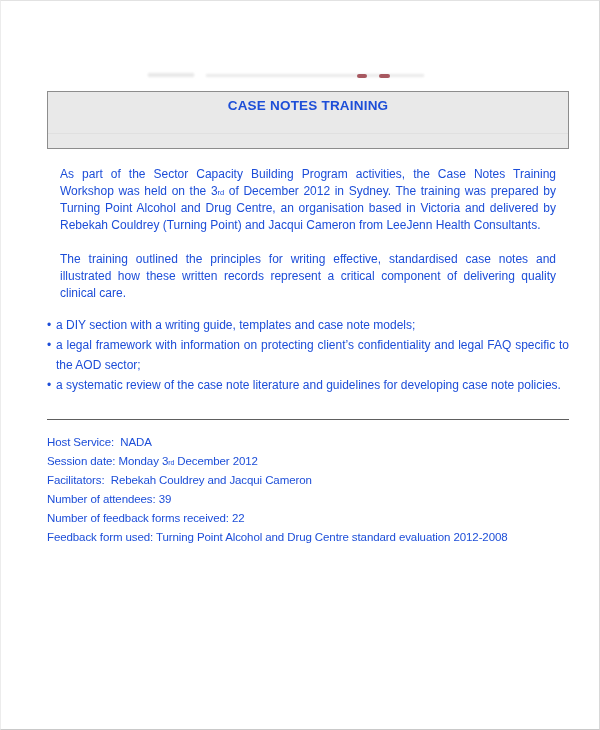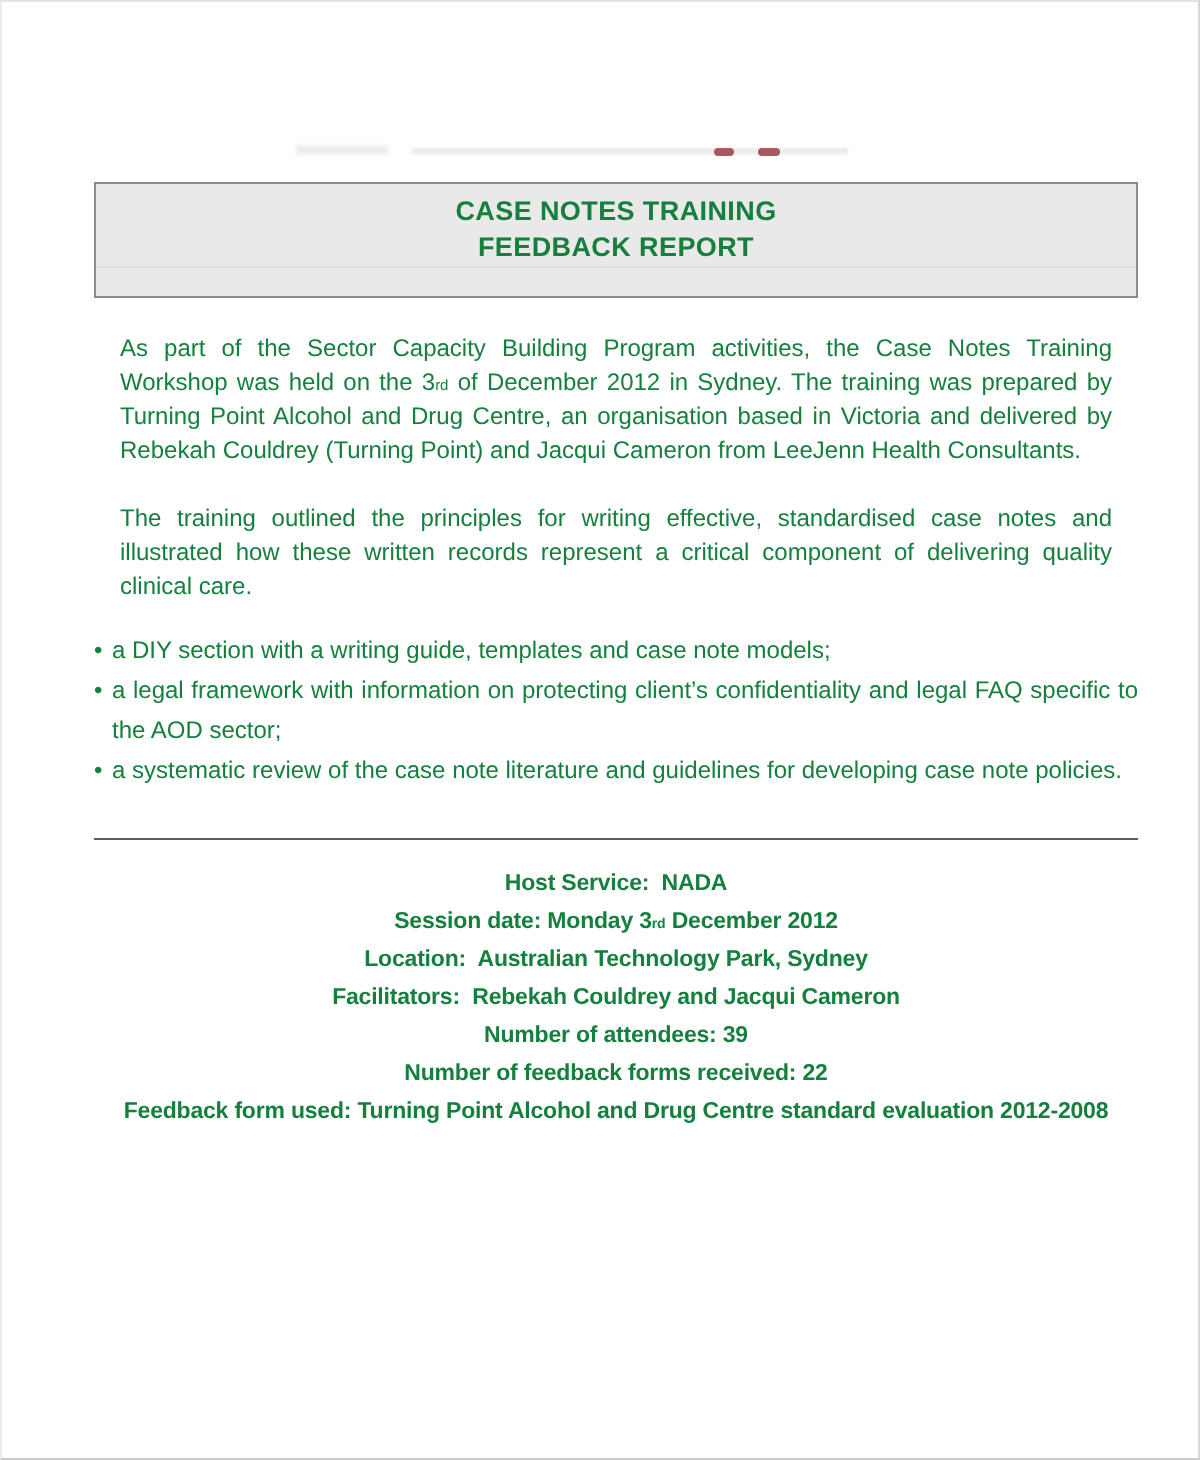--- a/index.html
+++ b/index.html
@@ -7,21 +7,21 @@
     position: relative;
     width: 600px;
     height: 730px;
     box-sizing: border-box;
     background: #ffffff;
     border-top: 1px solid #e2e2e2;
     border-left: 1px solid #ececec;
     border-right: 1px solid #d8d8d8;
     border-bottom: 1px solid #c9c9c9;
     overflow: hidden;
-    color: #15803d;
+    color: #1d4ed8;
     font-family: "Liberation Sans", sans-serif;
     font-size: 12px;
   }
   
   .logo-ghost {
     position: absolute; top: 73px; left: 205px;
     width: 218px; height: 3px;
     background: #cccccc; opacity: 0.40; filter: blur(0.8px);
   }
   .logo-ghost-smudge {
@@ -58,41 +58,40 @@
   ul.bullets li {
     position: relative; padding-left: 9px;
     line-height: 20px; text-align: justify;
   }
   ul.bullets li::before { content: "\2022"; position: absolute; left: 0; top: 0; }
 
   .divider { margin-top: 24px; border: none; border-top: 1px solid #5e5e5e; height: 0; }
 
   .details { margin-top: 13px; }
   .detail-line {
-    font-weight: bold; line-height: 19px; font-size: 11.5px;
-    letter-spacing: -0.1px; white-space: pre-wrap; text-align: center;
+    font-weight: normal; line-height: 19px; font-size: 11.5px;
+    letter-spacing: -0.1px; white-space: pre-wrap;
   }
   .detail-line sup.ord { font-size: 7px; }
 </style>
 </head>
 <body>
 
 <div class="page">
 
   <div class="logo-ghost-smudge"></div>
   <div class="logo-ghost"></div>
   <div class="logo-red-mark m1"></div>
   <div class="logo-red-mark m2"></div>
 
   <div class="content">
 
     <div class="header-box">
       <div class="title-row">
         <div>CASE NOTES TRAINING</div>
-        <div>FEEDBACK REPORT</div>
       </div>
       <div class="empty-row"></div>
     </div>
 
 
     <p class="para p1"><span>As part of the Sector Capacity Building Program activities, the Case Notes Training Workshop  was held on the 3</span><sup class="ord">rd</sup><span> of December 2012 in Sydney. The training was prepared by Turning Point Alcohol and Drug Centre, an organisation based in Victoria and delivered by Rebekah Couldrey (Turning Point) and Jacqui Cameron from LeeJenn Health Consultants.</span></p>
 
     <p class="para p2">The training outlined the principles for writing effective, standardised case notes and illustrated how these written records represent a critical component of delivering quality clinical care.</p>
 
 
@@ -100,21 +99,20 @@
       <li>a DIY section with a writing guide, templates and case note models;</li>
       <li>a legal framework with information on protecting client’s confidentiality and legal FAQ specific to the AOD sector;</li>
       <li>a systematic review of the case note literature and guidelines for developing case note policies.</li>
     </ul>
 
     <hr class="divider">
 
     <div class="details">
       <div class="detail-line"><span>Host Service:  NADA</span><sup class="ord"></sup><span></span></div>
       <div class="detail-line"><span>Session date: Monday 3</span><sup class="ord">rd</sup><span> December 2012</span></div>
-      <div class="detail-line"><span>Location:  Australian Technology Park, Sydney</span><sup class="ord"></sup><span></span></div>
       <div class="detail-line"><span>Facilitators:  Rebekah Couldrey and Jacqui Cameron</span><sup class="ord"></sup><span></span></div>
       <div class="detail-line"><span>Number of attendees: 39</span><sup class="ord"></sup><span></span></div>
       <div class="detail-line"><span>Number of feedback forms received: 22</span><sup class="ord"></sup><span></span></div>
       <div class="detail-line"><span>Feedback form used: Turning Point Alcohol and Drug Centre standard evaluation 2012-2008</span><sup class="ord"></sup><span></span></div>
     </div>
 
   </div>
 </div>
 
 </body></html>

